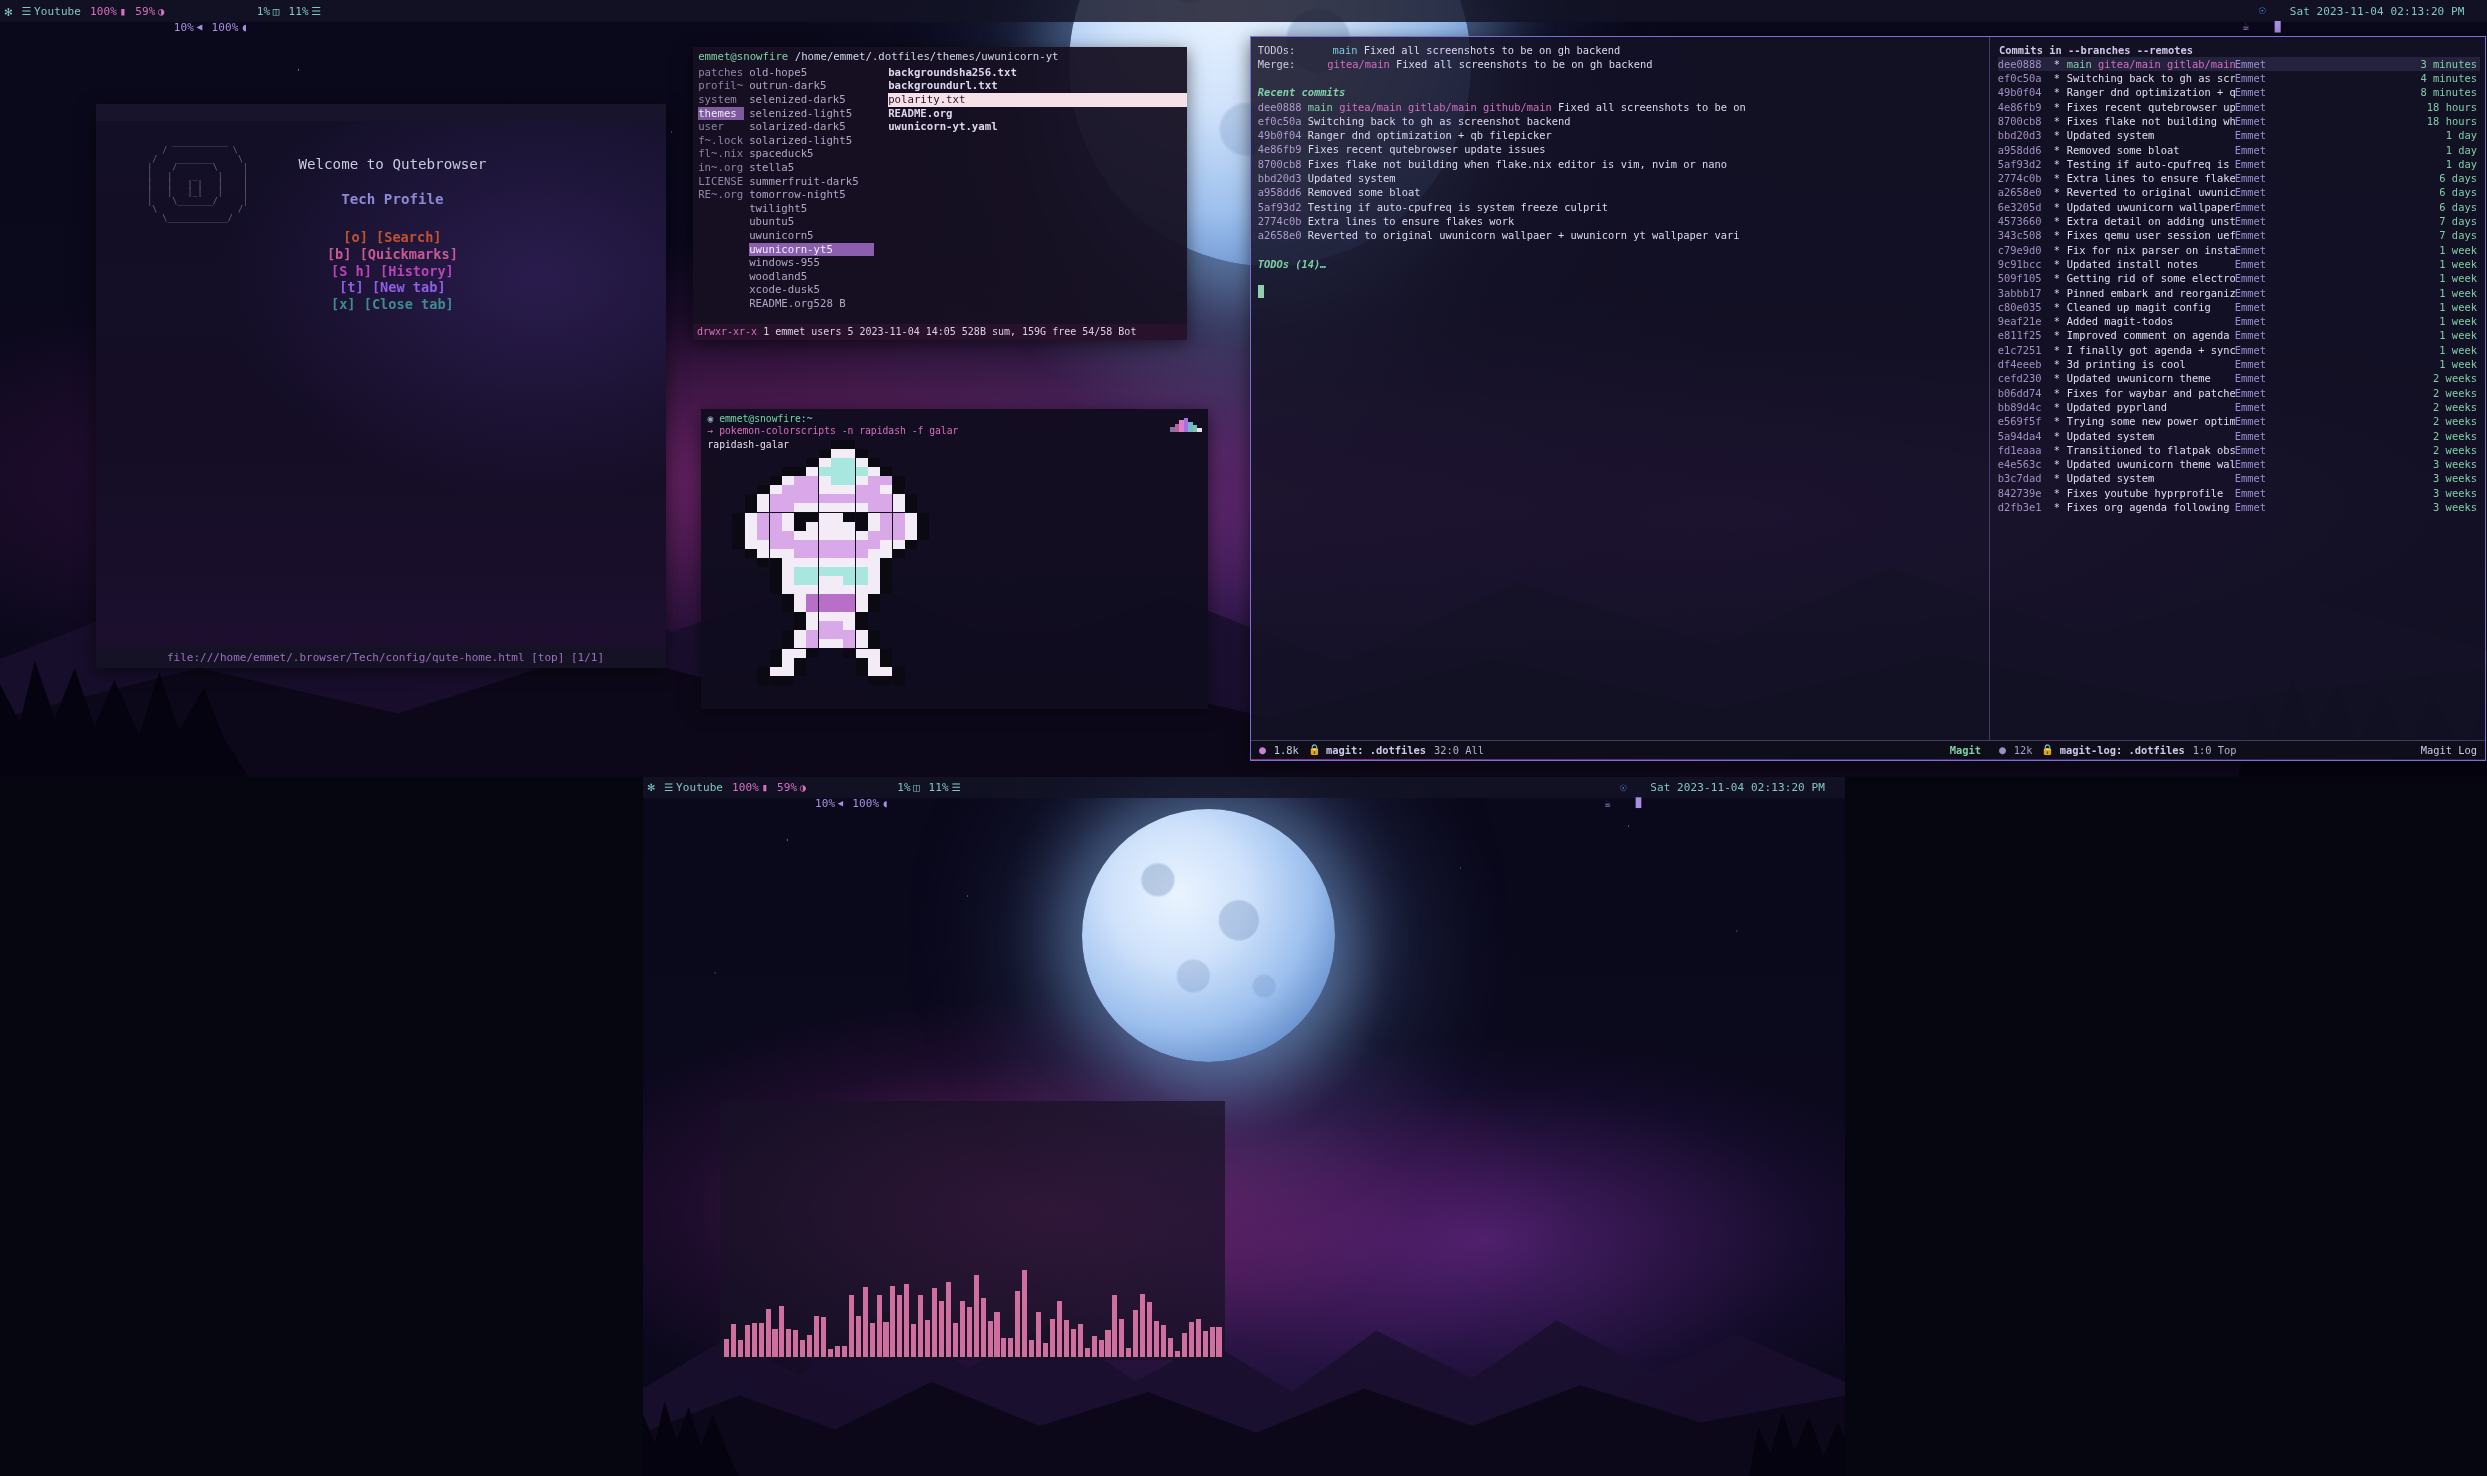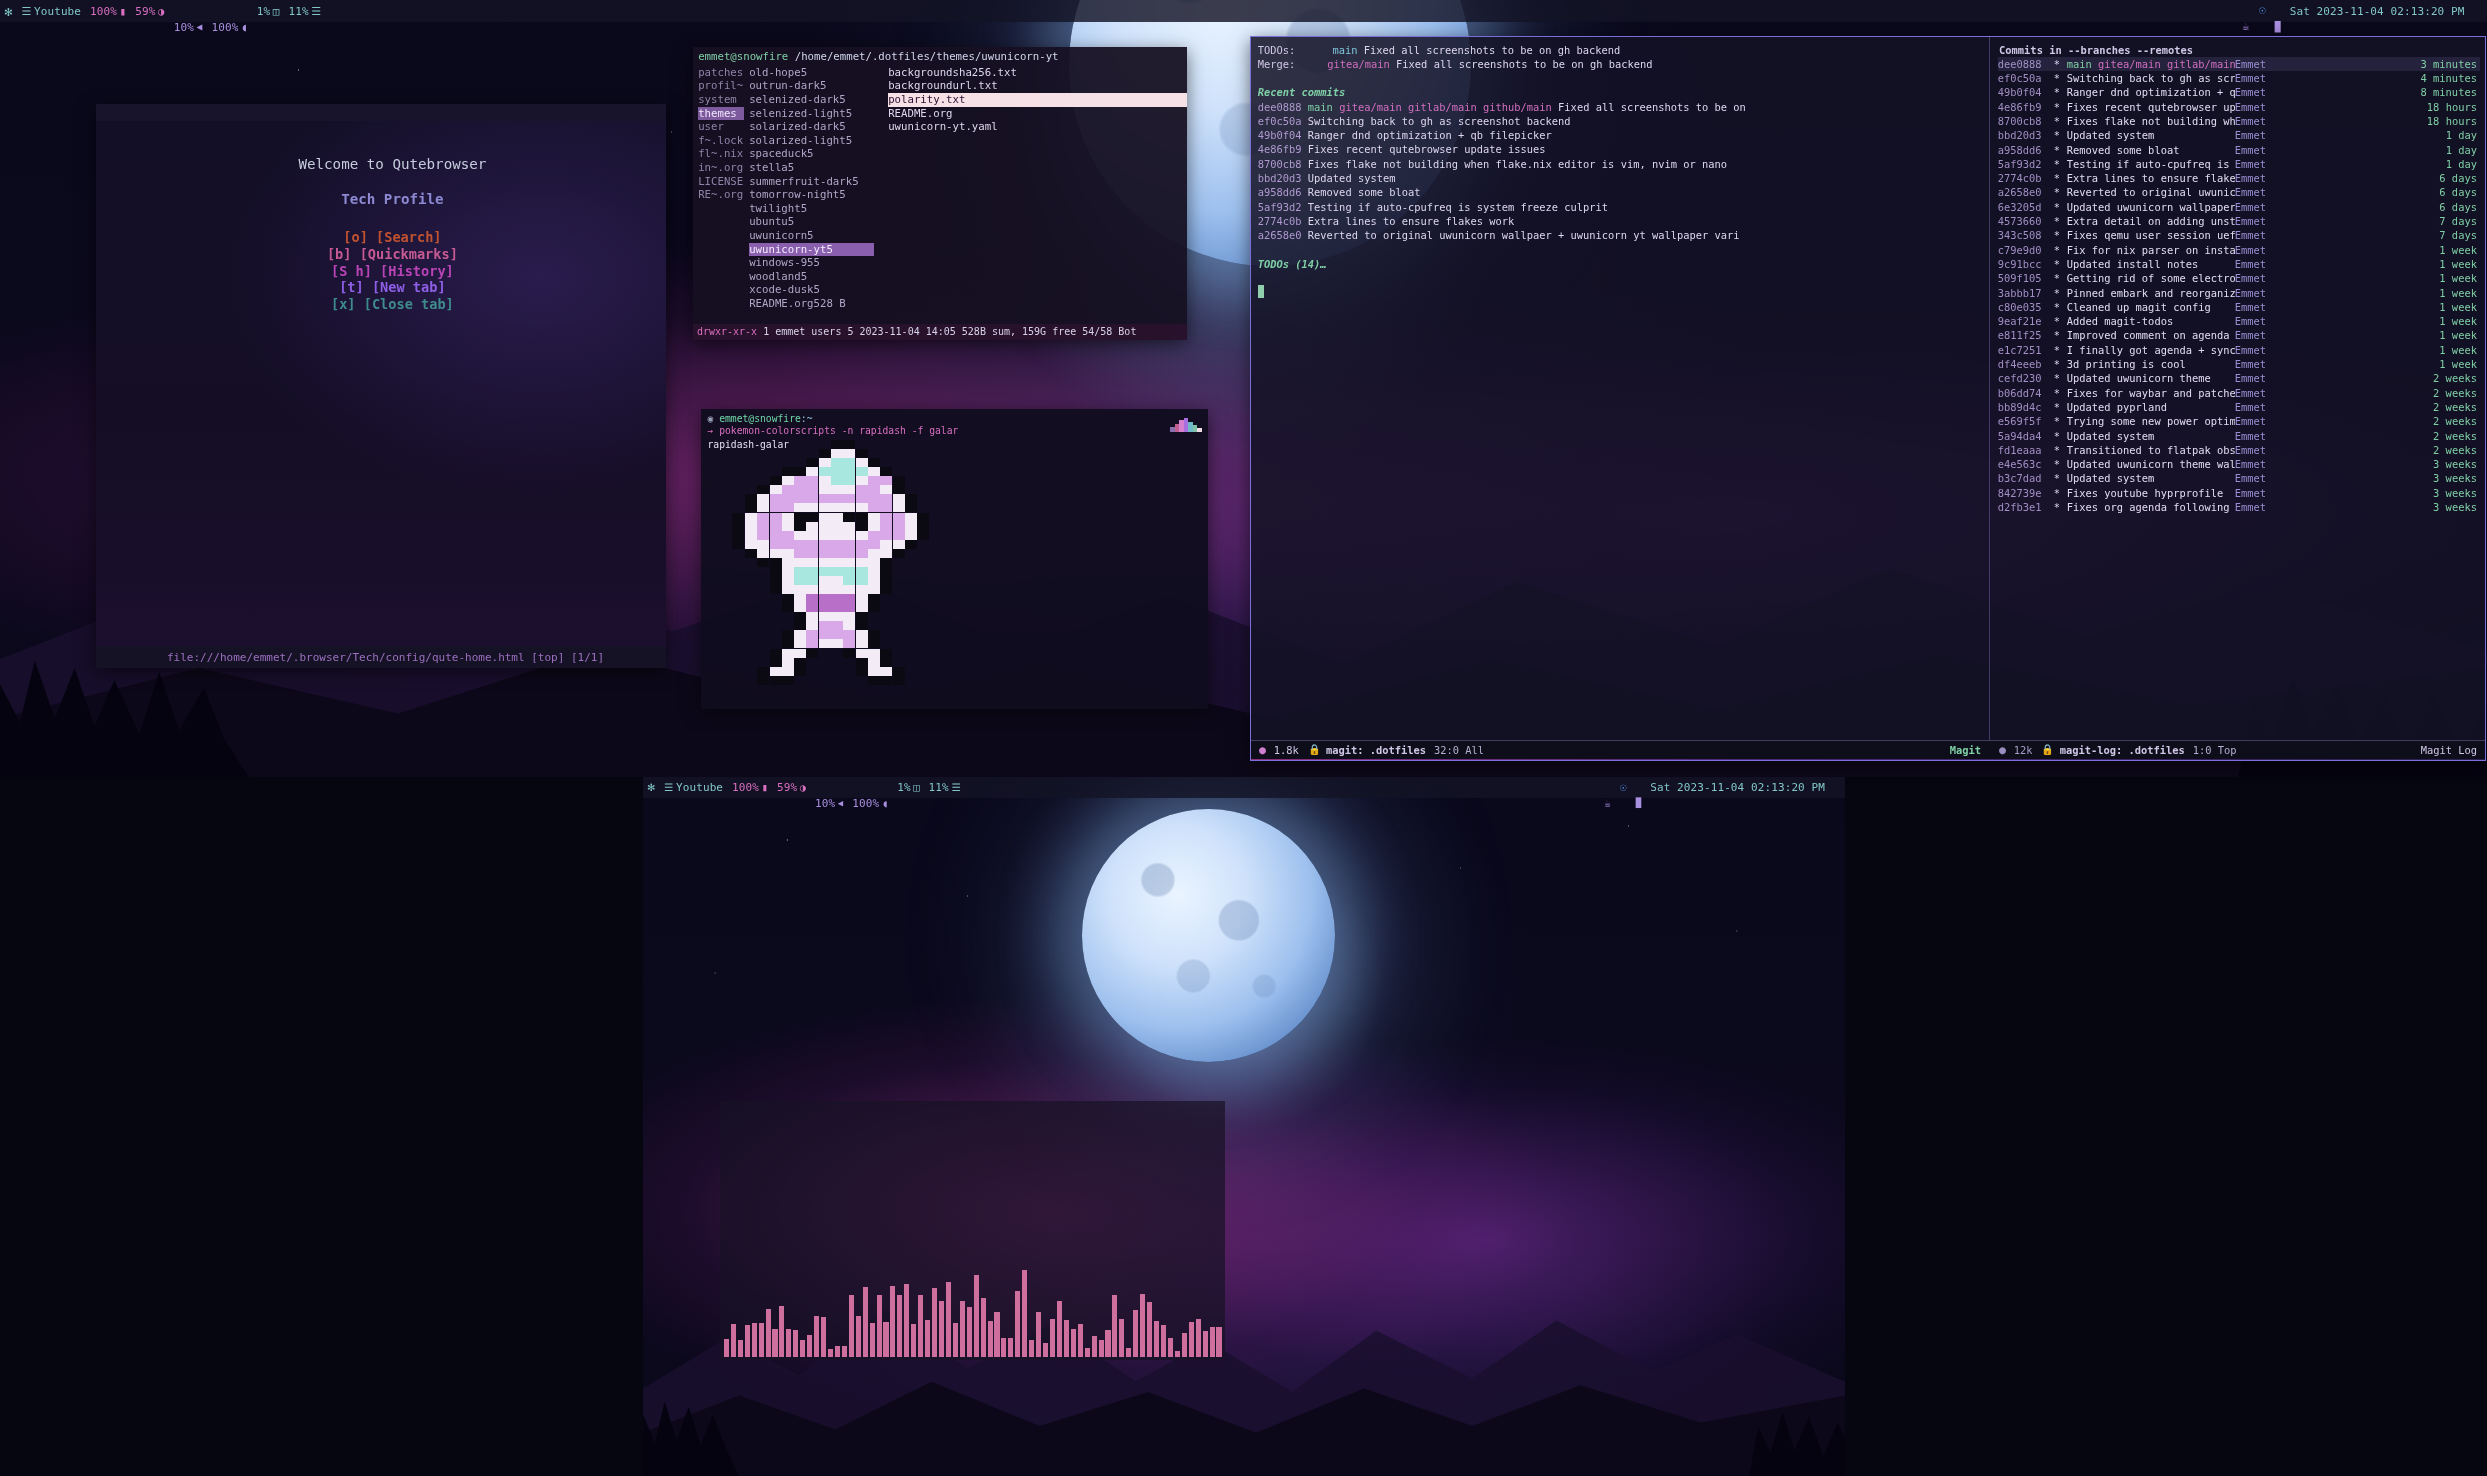--- a/index.html
+++ b/index.html
@@ -96,21 +96,21 @@
         font-size:10.7px; line-height:13.6px; color:#b9b2d0; }
   .rg-path { padding:2.6px 3.9px 2.6px 5.2px; white-space:nowrap; }
   .rg-cols { flex:1; display:flex; overflow:hidden; }
   .rg-col { padding-left:5.2px; }
   .rg-c1 { width:51px; }
   .rg-c2 { width:130px; position:relative; }
   .rg-c3 { flex:1; padding-left:14.2px; }
   .rg-row { display:flex; justify-content:flex-start; padding-right:5.2px; white-space:nowrap; }
   .rg-dim { color:#8d84a8; }
   .rg-dir { color:#aea6c6; }
-  .rg-file { color:#ded7ef; }
+  .rg-file { color:#ded7ef;font-weight:bold; }
   .rg-selcol { background:#7d5a9e; color:#efe6fb; }
   .rg-sel2 { background:#8a5fae; color:#f4ecff; }
   .rg-selfile { background:#f6e1e6; color:#2a1030; }
   .rg-foot { background:rgba(40,18,44,0.95); padding:1.3px 3.9px; color:#d9d3e8; font-size:10px; white-space:nowrap; }
   .rg-perm { color:#d96fc0; }
 
   
   .pk { background:rgba(16,12,30,0.96); display:flex; flex-direction:column; padding:3.9px 6.5px;
         font-size:9.7px; color:#d6d0e8; position:relative;}
   .pk-user { color:#6fd7a8; }
@@ -242,20 +242,30 @@
       </div>
       <div class="itm">
         <span class="teal">Sat 2023-11-04 02:13:20 PM</span>
       </div>
     </div>
   </div>
 
   <div class="win qb" style="left:96px; top:104px; width:570px; height:564px;">
     <div class="qb-tabbar"></div>
     <div class="qb-page">
+      <div class="qb-art">        ___________
+      /             \
+    /    _______     \
+   |    /       \     |
+   |   |    _    |    |
+   |   |   | |   |    |
+   |   |   |_|   |    |
+   |    \_______/     |
+    \                /
+      \____________/</div>
       <div class="qb-center">
         <div class="qb-title">Welcome to Qutebrowser</div>
         <div class="qb-sub">Tech Profile</div>
         <div>
           <div class="qb-link" style="color:#c0522f;">
             <span>[o]</span>
             <span>[Search]</span>
           </div>
           <div class="qb-link" style="color:#c75a93;">
             <span>[b]</span>

